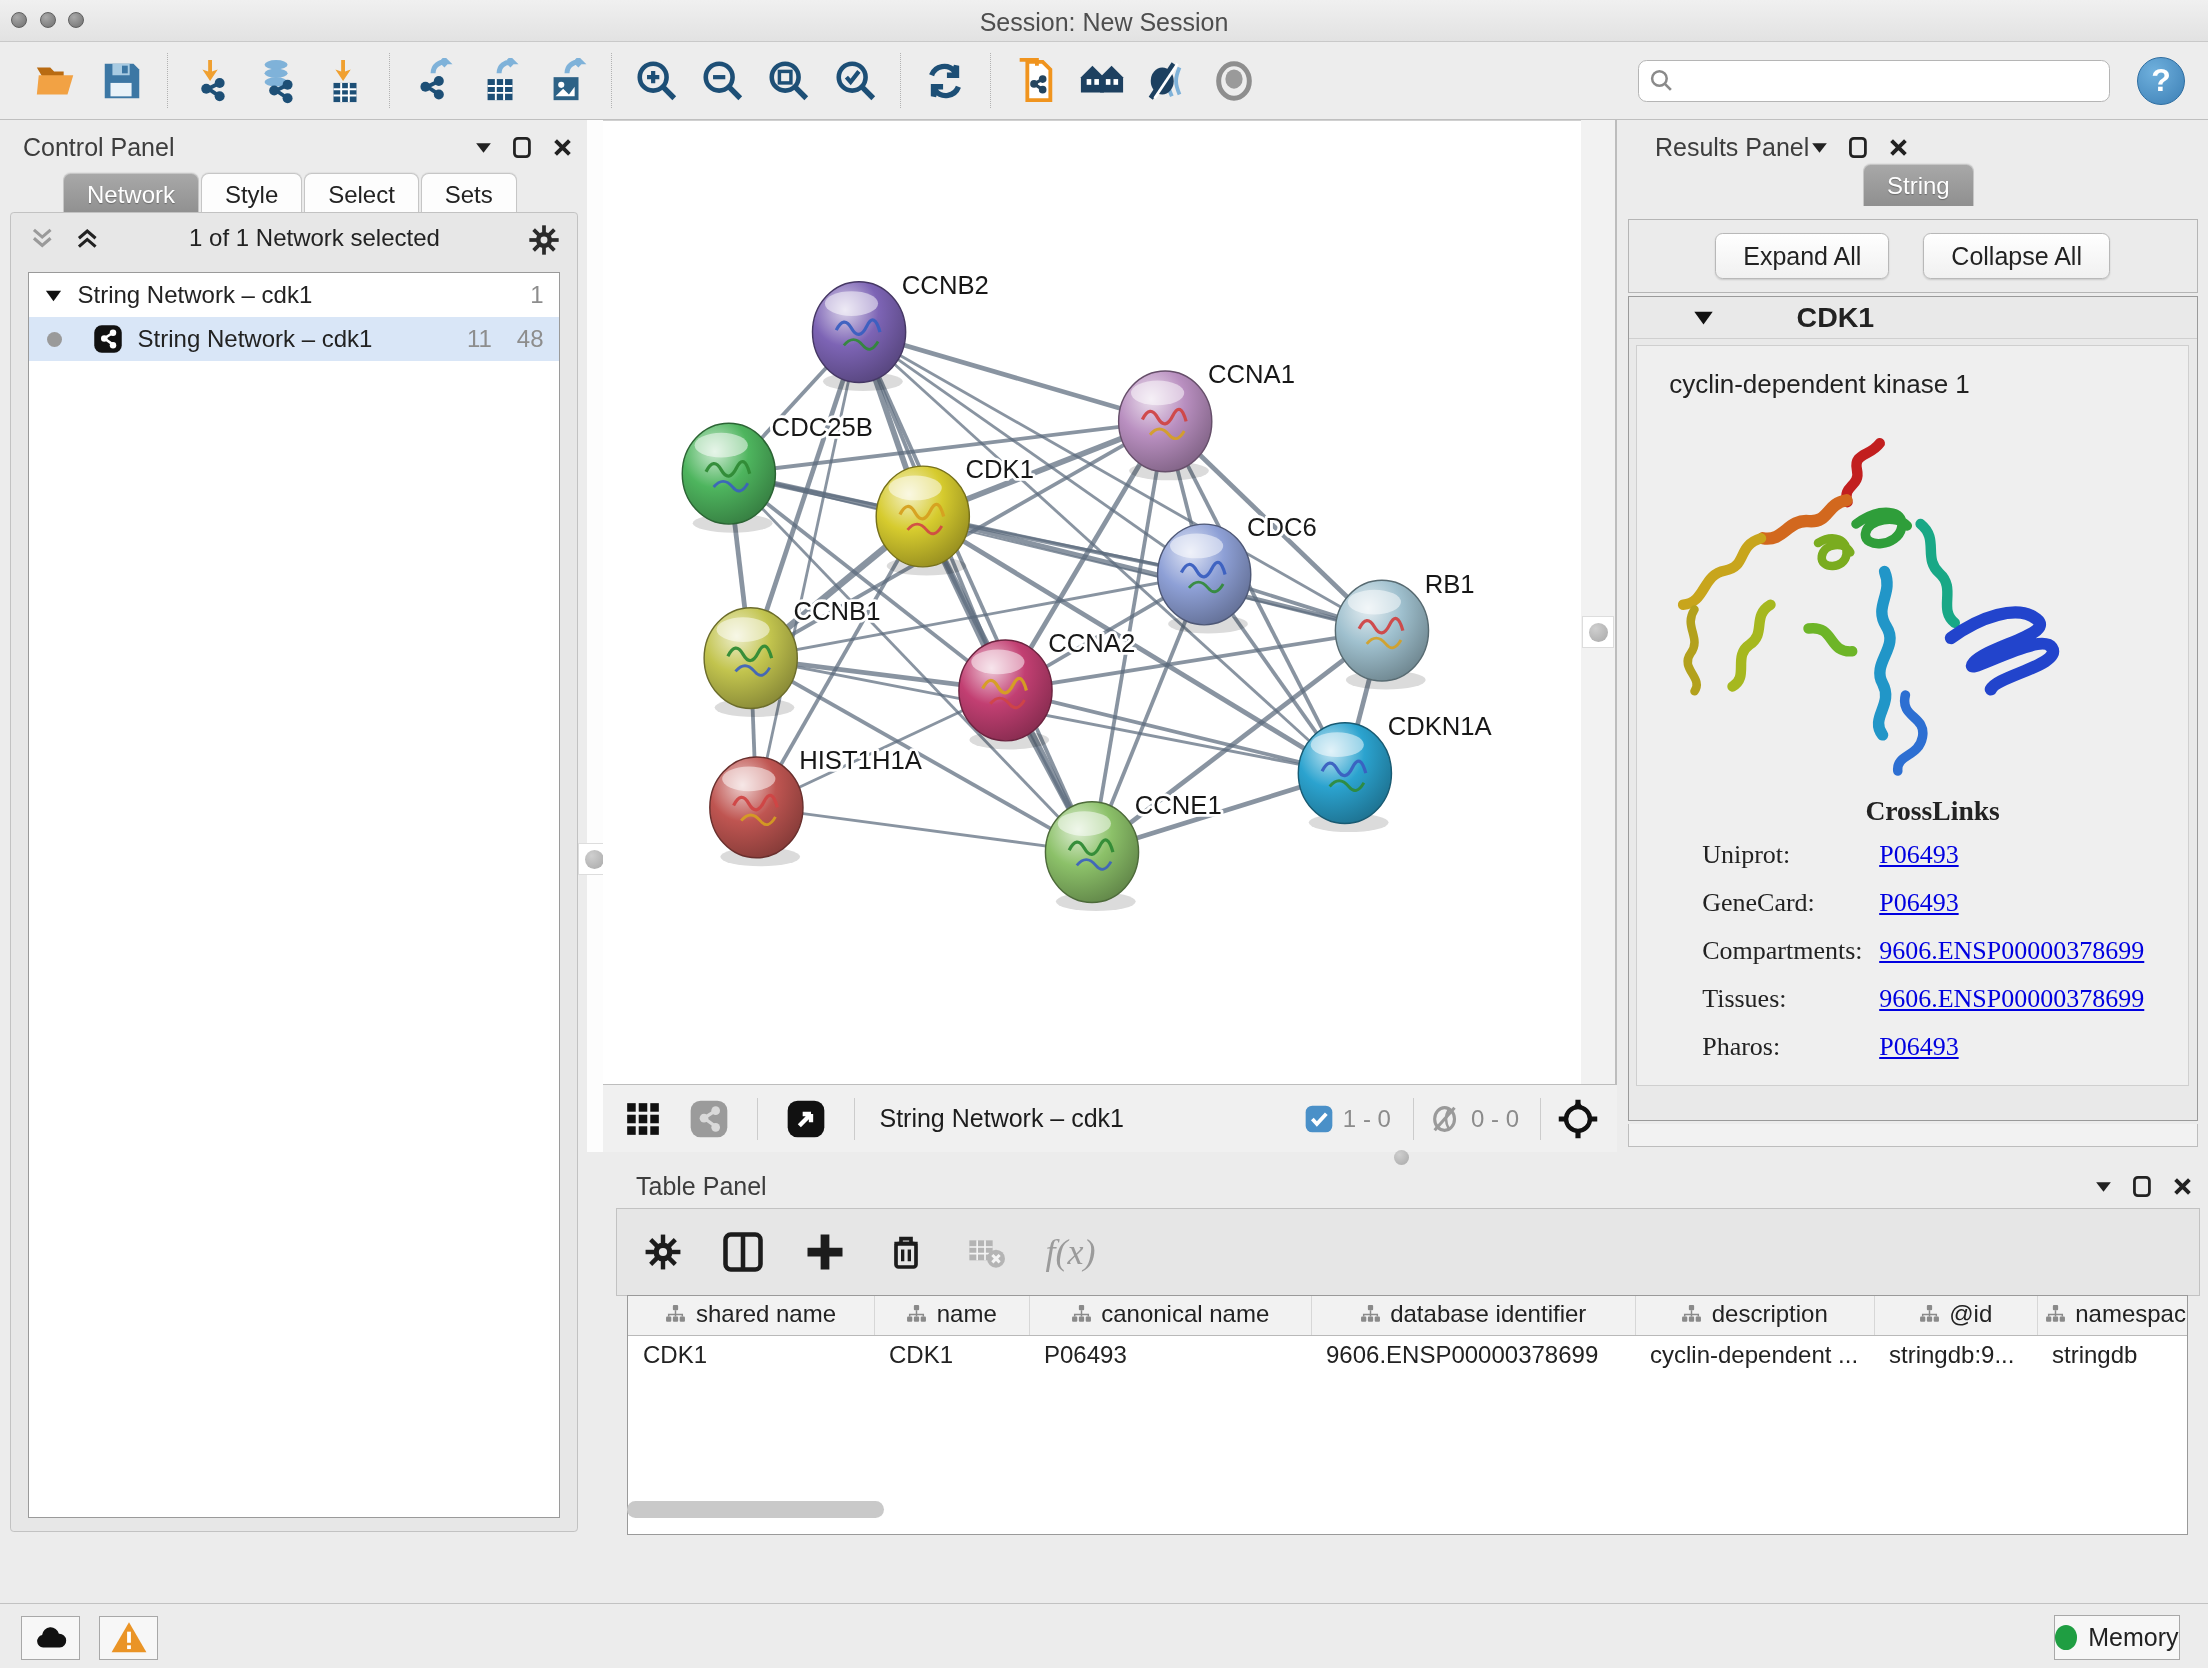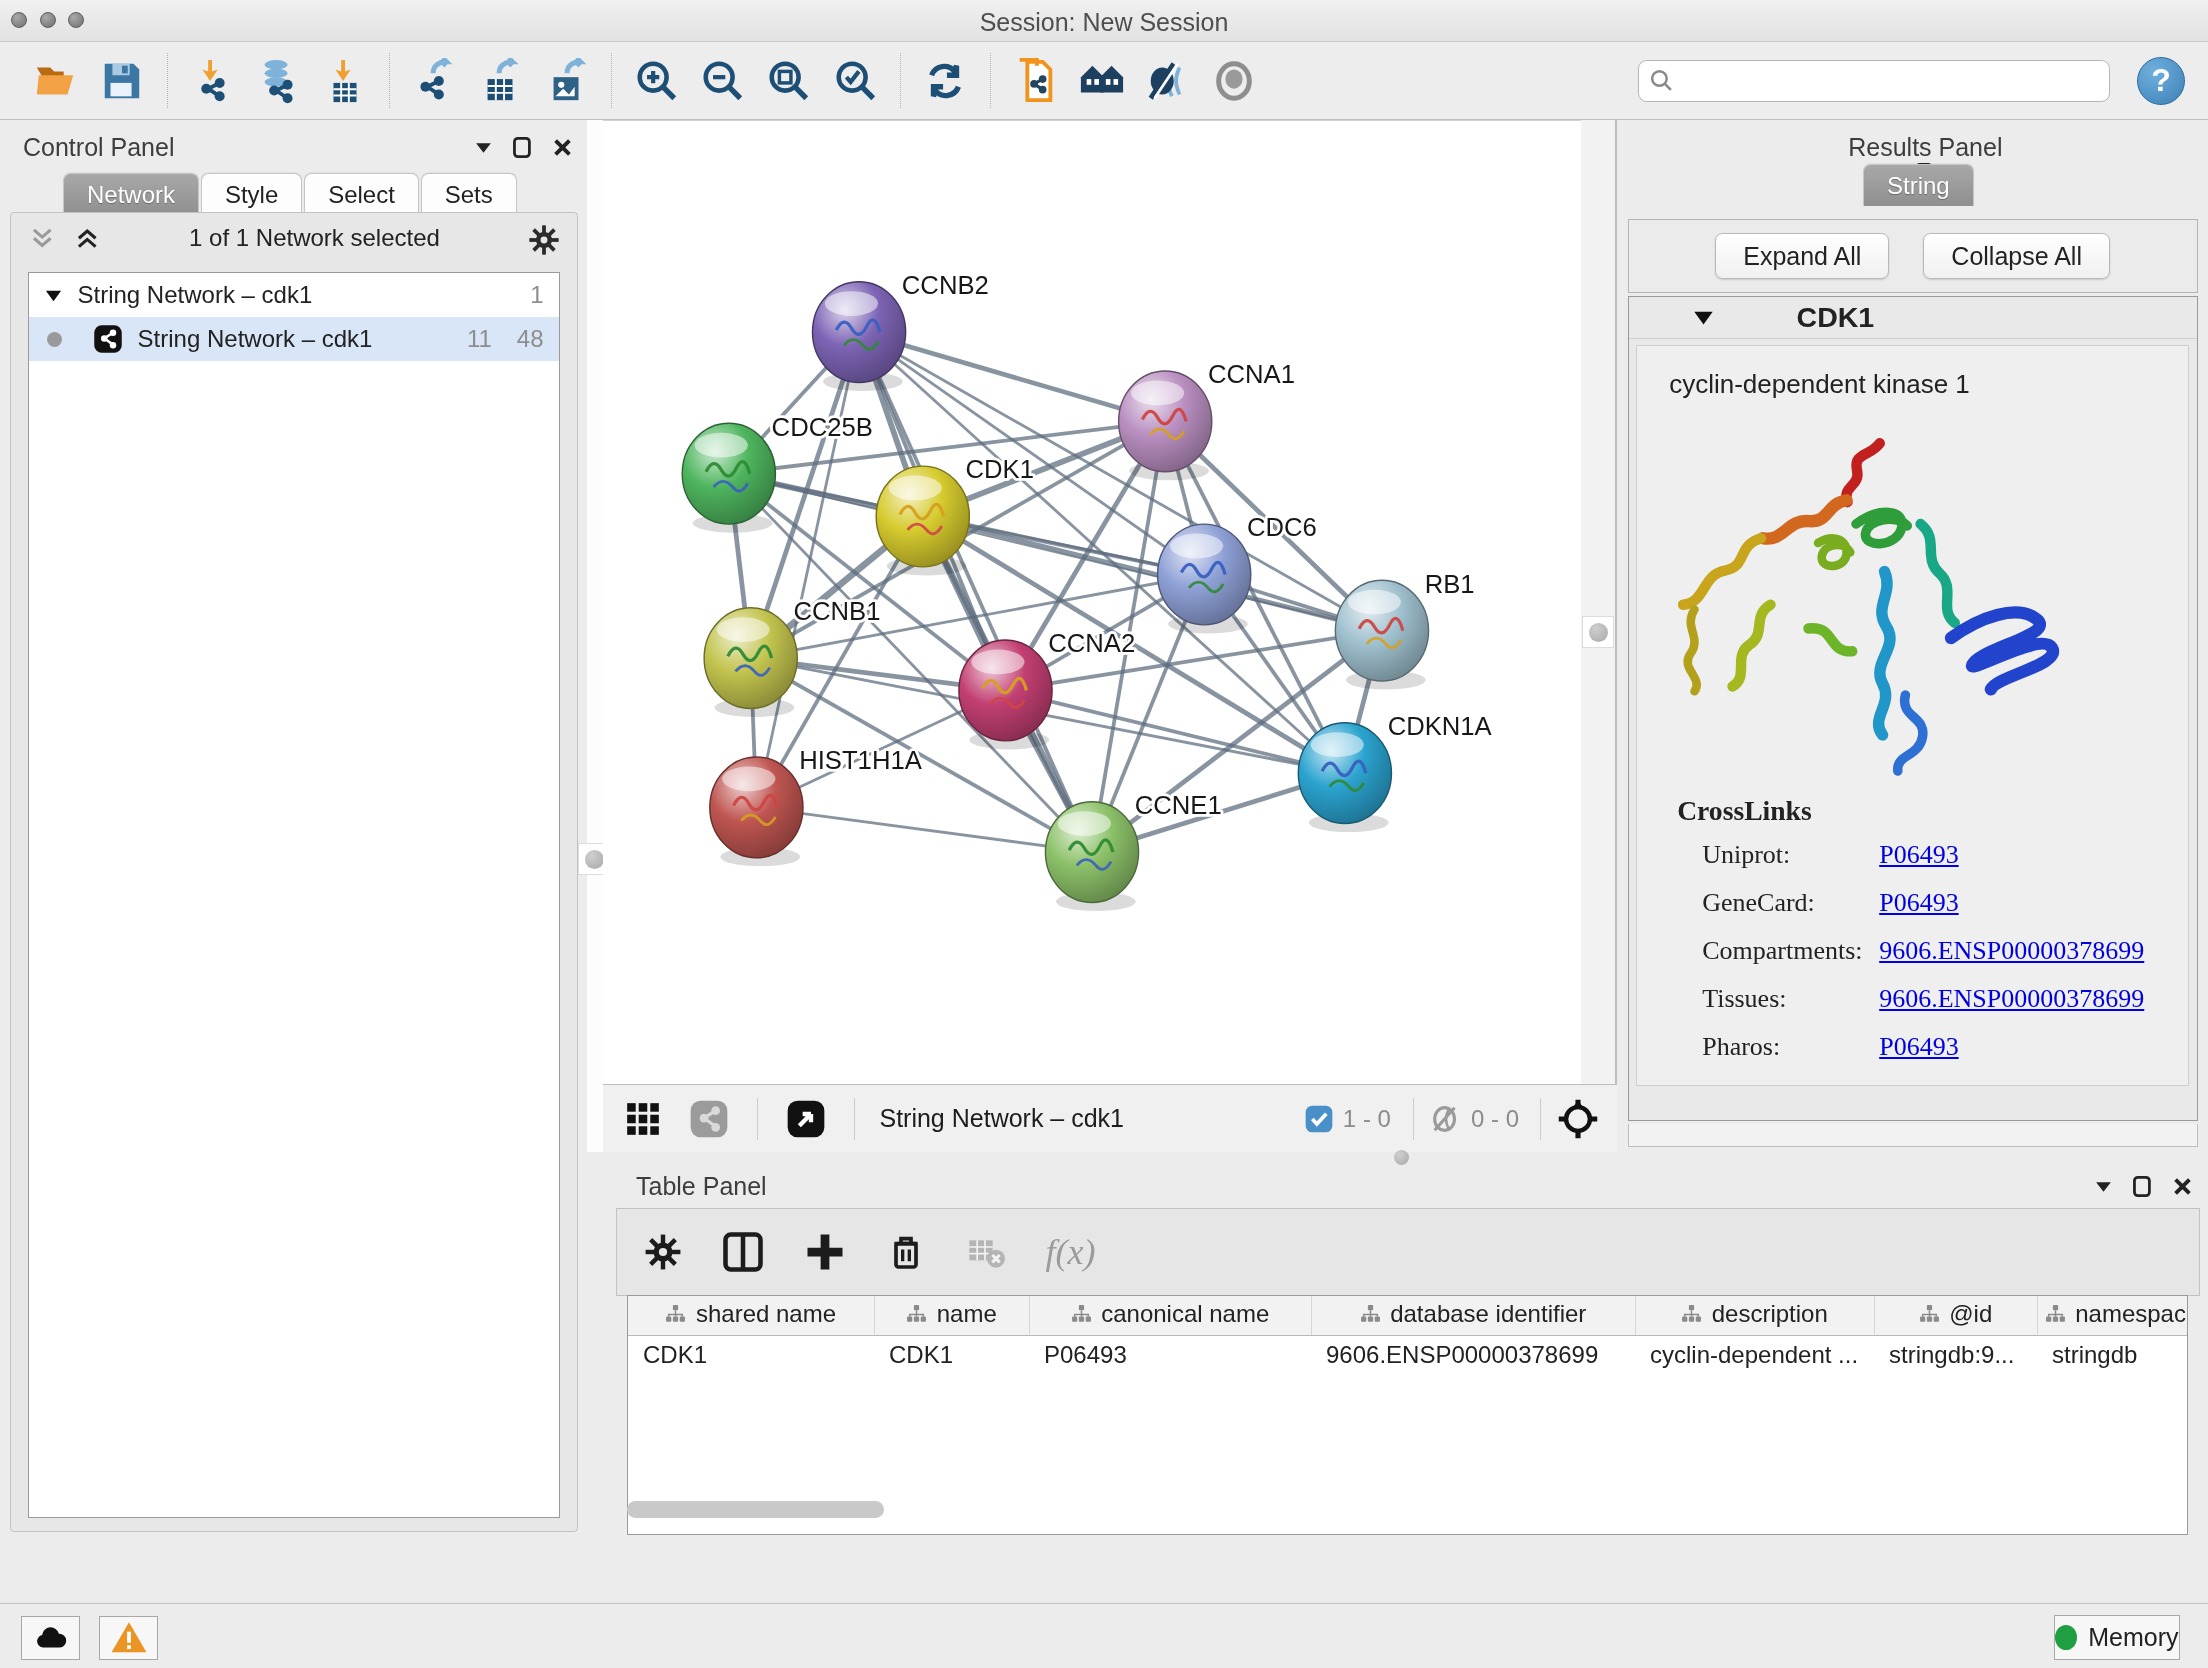--- a/index.html
+++ b/index.html
@@ -65,35 +65,35 @@
     background:#fff; border-top:1px solid #d0d0d0; }
   #net-toolbar { position:absolute; left:603px; top:1084px; width:1014px; height:68px;
     background:#f0f0f0; border-top:1px solid #bdbdbd; display:flex; align-items:center; }
   .ntsep { width:0; height:42px; border-left:1px solid #cccccc; margin:0 15px; }
   #net-title { font-size:25px; color:#1c1c1c; margin-left:9.5px; }
   .count-txt { font-size:24px; color:#8b8b8b; margin:0 7.6px; }
   #net-crosshair { margin-left:13.3px; border-left:1px solid #cccccc; padding-left:15px; height:42px; display:flex; align-items:center; }
 
   
   #results-panel { position:absolute; left:1620px; top:120px; width:589px; height:1046px; background:#ececec; }
-  #rp-header { position:absolute; left:35px; right:13.3px; top:13.3px; display:flex; justify-content:flex-start; align-items:center;flex-direction:column; }
+  #rp-header { position:absolute; left:35px; right:13.3px; top:13.3px; display:flex; justify-content:flex-start; align-items:center; }
   #rp-tab { position:absolute; left:243px; top:44px; }
   #rp-box1 { position:absolute; left:7.6px; right:11.4px; top:99px; height:74px;
     background:#ebebeb; border:1px solid #b5b5b5; display:flex; align-items:center; justify-content:center; gap:34px; }
   .rp-btn { font-size:25px; padding:7.6px 27px; background:linear-gradient(#ffffff,#f0f0f0);
     border:1px solid #b8b8b8; border-radius:7.6px; box-shadow:0 1px 1.9px rgba(0,0,0,.15); }
   #rp-box2 { position:absolute; left:7.6px; right:11.4px; top:176px; height:825px;
     background:#e9e9e9; border:1px solid #9a9a9a; }
   #gene-hdr { height:42px; display:flex; align-items:center; padding-left:63px; gap:82px; border-bottom:1px solid #cfcfcf; }
   #gene-name { font-size:28.5px; font-weight:bold; }
   #gene-body { position:absolute; left:7.6px; right:7.6px; top:48px; bottom:34px; background:#efefef; border:1px solid #cfcfcf; }
   #gene-desc { font-size:26px; margin:23px 0 0 32px; }
   #protein-img { margin:9.5px 0 0 28.5px; }
   #crosslinks { font-family:"Liberation Serif", serif; margin:5.7px 0 0 40px; }
-  #crosslinks h3 { font-size:27.6px; margin-bottom:13.3px; }
+  #crosslinks h3 { font-size:27.6px; margin-bottom:13.3px;text-align:center; }
   .cl-row { display:flex; font-size:26px; margin-bottom:18px; }
   .cl-label { width:177px; margin-left:25px; }
   .cl-link { color:#0000e0; text-decoration:underline; }
   #rp-scrollstrip { position:absolute; left:7.6px; right:11.4px; top:1004px; height:23px; background:#f2f2f2; border:1px solid #bdbdbd; border-top:none; }
 
   
   #table-panel { position:absolute; left:606px; top:1166px; width:1603px; height:437px; background:#ececec; }
   #tp-header { position:absolute; left:30px; right:15px; top:5.7px; display:flex; justify-content:space-between; align-items:center; }
   #tp-toolbar { position:absolute; left:9.5px; right:9.5px; top:42px; height:88px;
     background:#e6e6e6; border:1px solid #c2c2c2; display:flex; align-items:center; padding-left:27px; gap:40px; }

